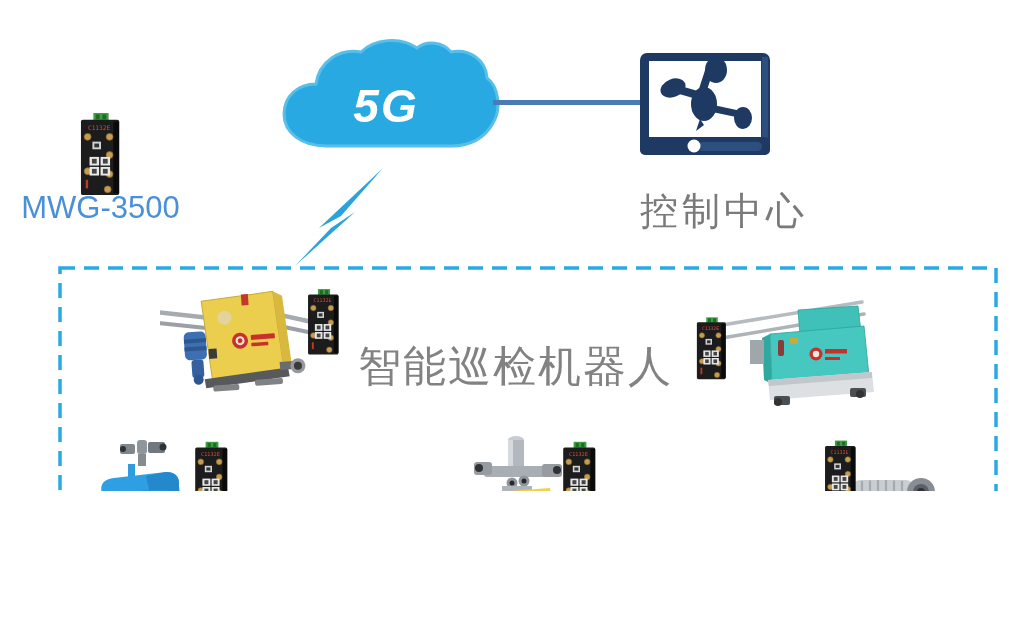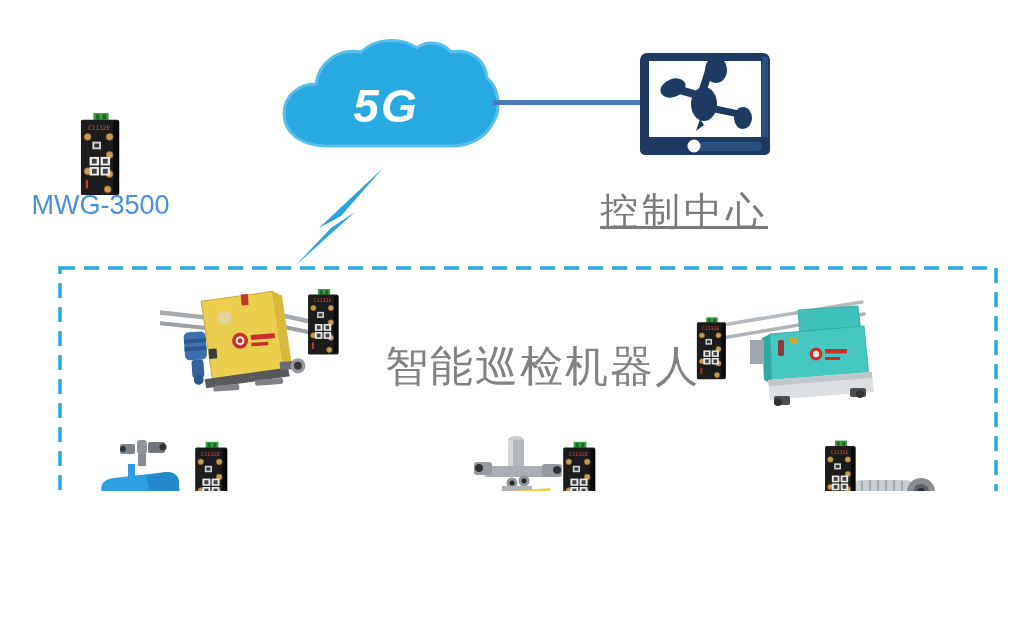--- a/index.html
+++ b/index.html
@@ -13,23 +13,23 @@
     font-family:"Liberation Sans","DejaVu Sans",sans-serif;
   }
   .abs{position:absolute;}
   .link-line{background:var(--link-line);}
   .cloud-body{fill:var(--cloud-fill);stroke:var(--cloud-stroke);stroke-width:3;}
   .cloud-text{fill:#ffffff;font-weight:bold;font-style:italic;font-size:46px;letter-spacing:2px;}
   .bolt-shape{fill:var(--lightning);}
   .navy{fill:var(--monitor-navy);}
   .navy-lt{fill:#2C4F80;}
   .dashed-rect{fill:none;stroke:var(--dashed-border);stroke-width:3.5;stroke-dasharray:15 9;}
-  .mwg-label{color:var(--gateway-label);font-size:27px;text-align:center;white-space:nowrap;}
+  .mwg-label{color:var(--gateway-label);font-size:31px;text-align:center;white-space:nowrap;}
   .cc-label{color:var(--control-center-text);font-size:38px;letter-spacing:4px;text-align:center;white-space:nowrap;}
-  .zone-label{color:var(--robot-zone-text);font-size:43px;letter-spacing:2px;white-space:nowrap;margin-left:27px;}
+  .zone-label{color:var(--robot-zone-text);font-size:43px;letter-spacing:2px;white-space:nowrap;}
   svg{display:block;}
 </style>
 </head>
 <body>
 
 <svg width="0" height="0" style="position:absolute" aria-hidden="true">
   <defs>
     <g id="router-sym">
       <rect x="17" y="0" width="16" height="9" fill="#3E9E44"></rect>
       <rect x="19.5" y="1.5" width="4" height="5" fill="#1E6B24"></rect>
@@ -79,21 +79,21 @@
       <ellipse cx="35" cy="37" rx="13" ry="9" transform="rotate(-22 35 37)"></ellipse>
       <rect x="66" y="56" width="38" height="7" transform="rotate(12 84 60)"></rect>
       <ellipse cx="105" cy="67" rx="9" ry="11"></ellipse>
       <path d="M62 68 L58 80 L66 74 Z"></path>
     </g>
     <rect class="navy" x="2" y="86" width="130" height="18" rx="5"></rect>
     <rect class="navy-lt" x="60" y="91" width="64" height="9" rx="4.5"></rect>
     <circle cx="56" cy="95" r="6.5" fill="#ffffff"></circle>
   </svg>
 
-  <div class="abs cc-label" style="left:584px;top:186px;width:200px;text-decoration:underline;">控制中心</div>
+  <div class="abs cc-label" style="left:624px;top:186px;width:200px;">控制中心</div>
 
   <svg class="abs" style="left:293px;top:168px;" width="92" height="99" viewBox="0 0 92 99">
     <polygon class="bolt-shape" points="90,0 26,60 48,48"></polygon>
     <polygon class="bolt-shape" points="2,98 62,44 38,60"></polygon>
   </svg>
 
   <svg class="abs" style="left:76px;top:113px;" width="50" height="84" viewBox="0 0 50 88">
       <use href="#router-sym"></use>
     </svg>
   <div class="abs mwg-label" style="left:18px;top:190px;width:165px;">MWG-3500</div>

